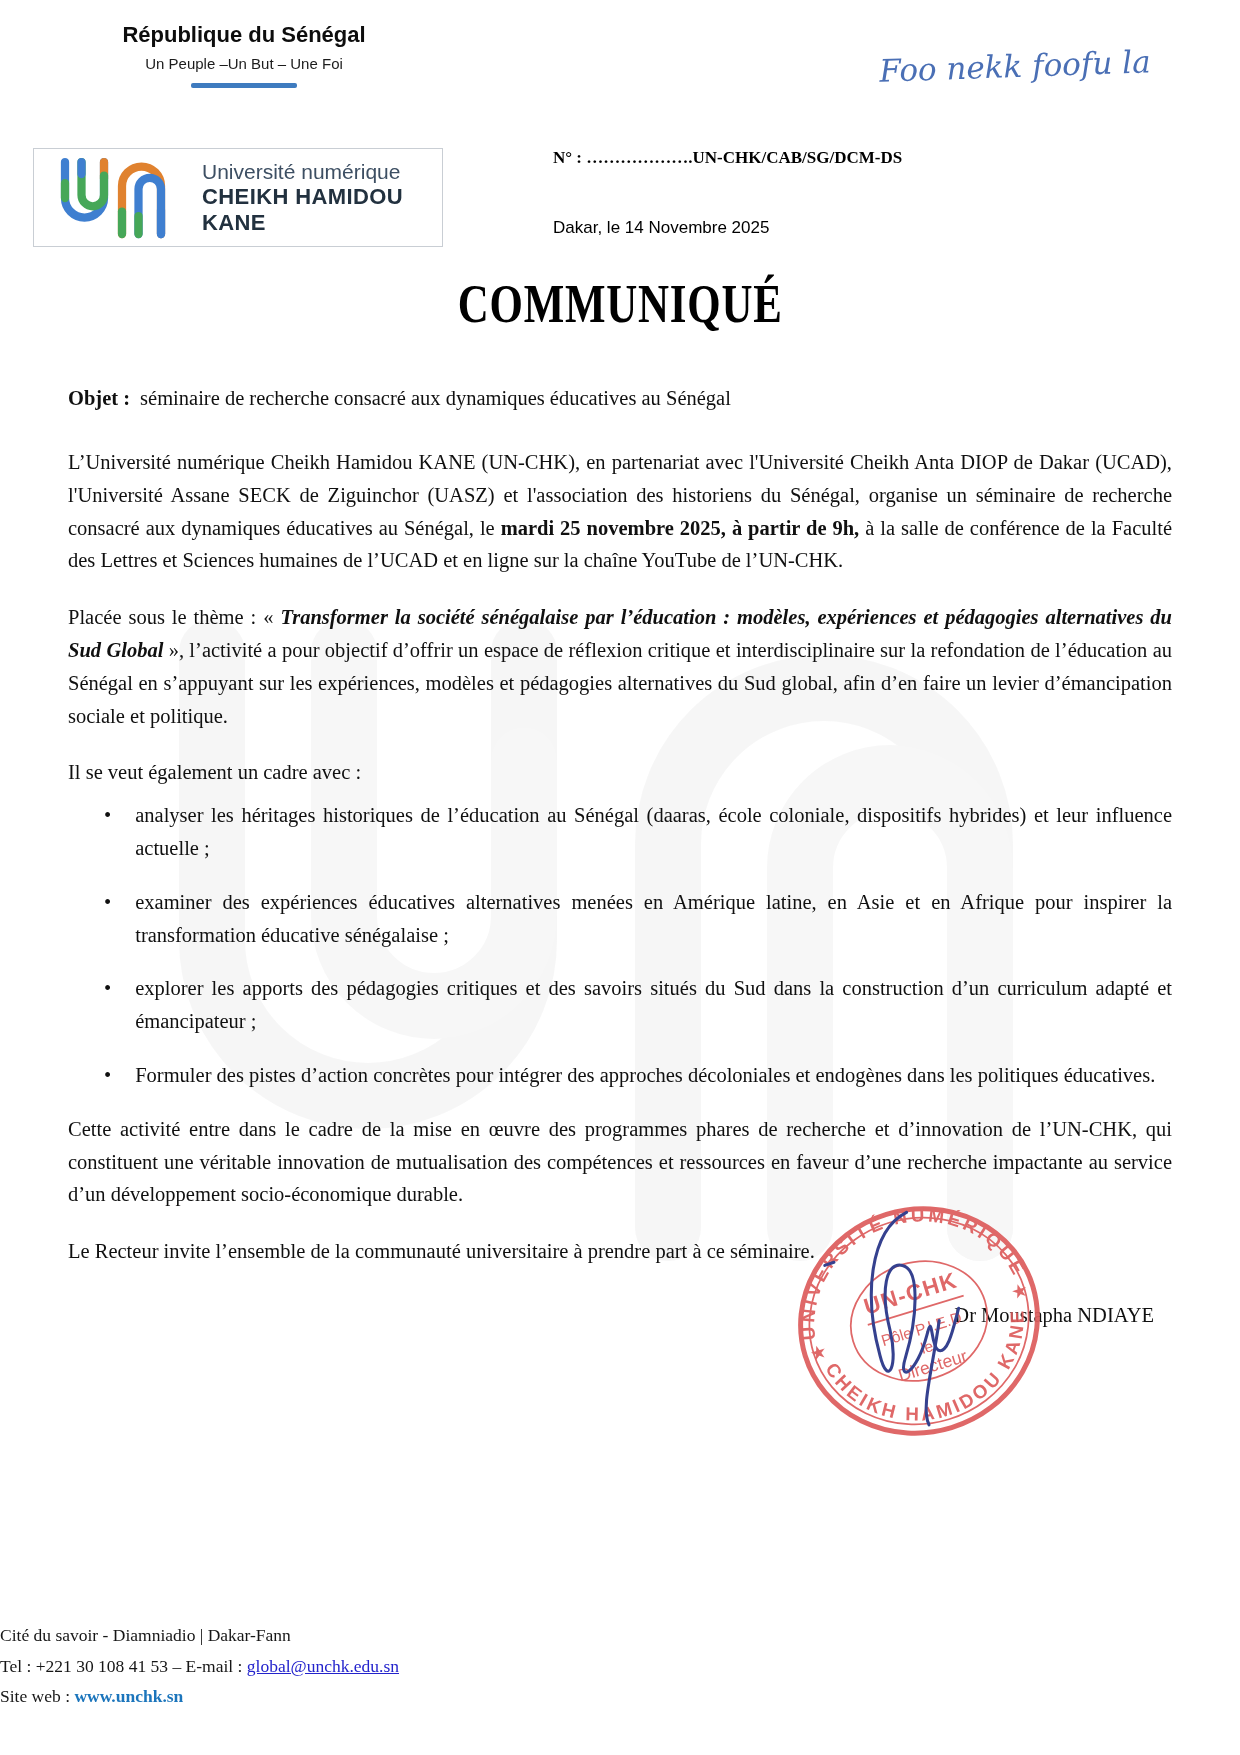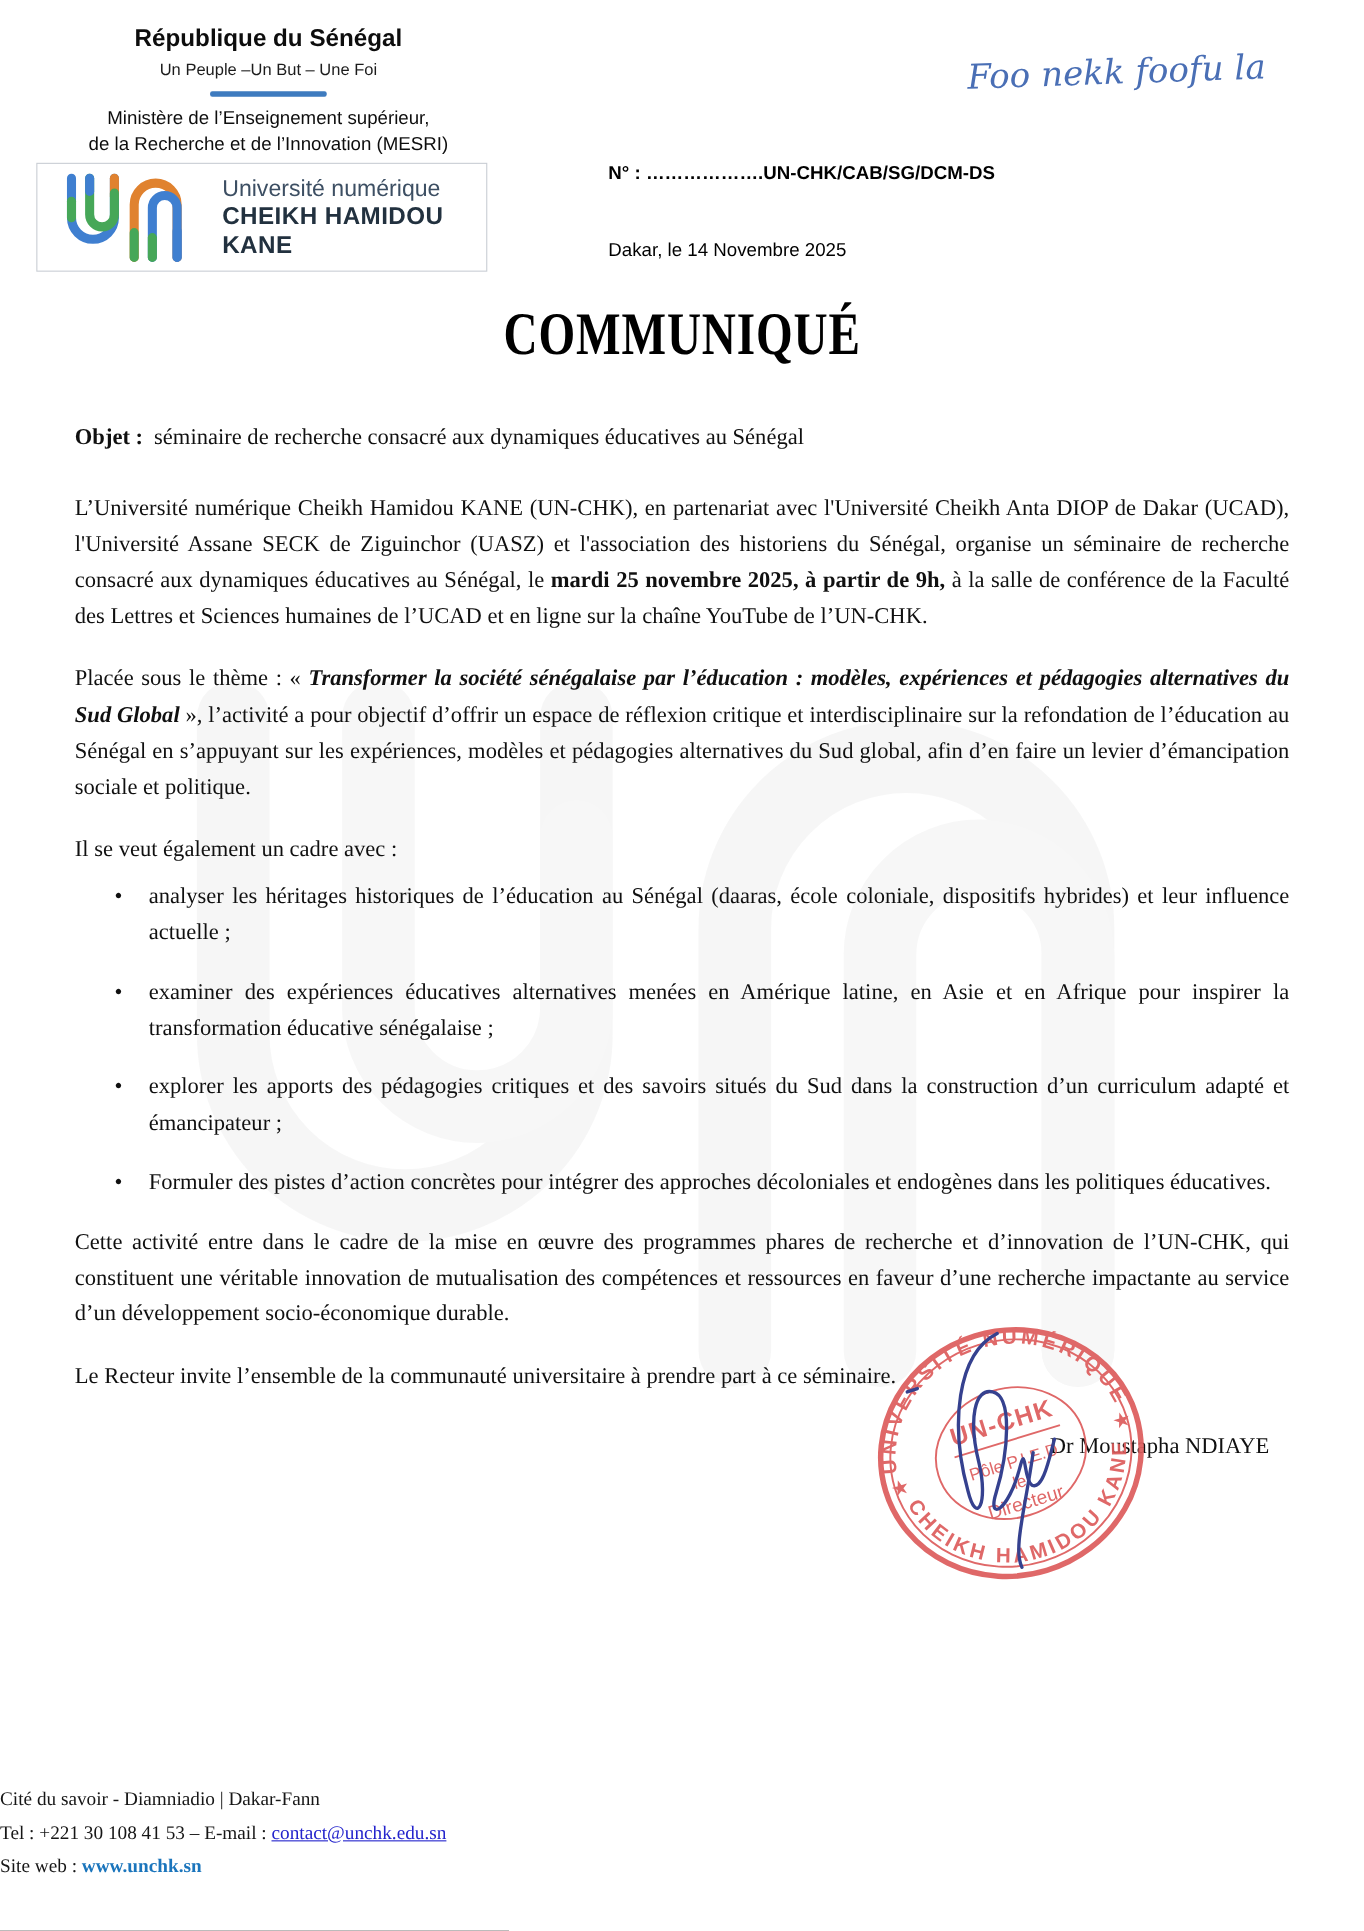--- a/index.html
+++ b/index.html
@@ -16,21 +16,21 @@
   .divider{width:106px;height:5px;background:#3E7BBF;border-radius:2px;margin:11px auto 9px;}
   .ministry{font-size:17px;line-height:1.35;color:#0d0d0d;}
   .logo-box{position:absolute;top:148px;left:33px;width:410px;height:99px;border:1px solid #c9ced4;
     display:flex;align-items:center;gap:12px;padding:4px 8px;box-sizing:border-box;background:#fff;}
   .logo-mark{width:148px;height:84px;flex:0 0 auto;}
   .logo-text{font-family:"Liberation Sans",sans-serif;line-height:1.2;}
   .logo-line1{font-size:21px;color:#3d4f63;}
   .logo-line2{font-size:22px;font-weight:bold;color:#22313f;letter-spacing:.4px;}
   .slogan{position:absolute;top:48px;left:800px;width:430px;text-align:center;
     font-family:"DejaVu Serif",serif;font-style:italic;color:#4a6fb5;font-size:31px;transform:rotate(-2deg);}
-  .ref-line{position:absolute;top:148px;left:553px;font-family:Liberation Sans, sans-serif;font-weight:bold;font-size:17px;color:#000;}
+  .ref-line{position:absolute;top:148px;left:553px;font-family:Liberation Serif, serif;font-weight:bold;font-size:17px;color:#000;}
   .date-line{position:absolute;top:218px;left:553px;font-family:"Liberation Sans",sans-serif;font-weight:normal;font-size:17px;color:#000;}
   
   .content{position:absolute;top:272px;left:68px;width:1104px;}
   .doc-title{text-align:center;margin:0 0 52px;}
   .doc-title span{display:inline-block;font-size:55px;font-weight:bold;transform:scaleX(.78);transform-origin:center;letter-spacing:1px;color:#000;}
   .objet{font-size:20.5px;margin:0 0 36px;}
   .objet .label{font-weight:bold;margin-right:10px;}
   p.body{font-size:20.5px;line-height:1.6;text-align:justify;margin:0 0 24px;}
   p.list-intro{margin-bottom:10px;text-align:left;}
   ul.points{list-style:none;margin:0 0 6px;padding:0 0 0 36px;}
@@ -59,24 +59,20 @@
       <path d="M34,8 V52 a15,15 0 0 0 30,0 V26" stroke="#555"></path>
       <path d="M88,104 V40 a26,26 0 0 1 52,0 V104" stroke="#444"></path>
       <path d="M110,104 V44 a15,15 0 0 1 30,0 V104" stroke="#555"></path>
     </g>
   </svg>
 
   <div class="header-left">
     <div class="republic">République du Sénégal</div>
     <div class="motto">Un Peuple –Un But – Une Foi</div>
     <div class="divider"></div>
-    <div class="ministry">
-      <div>Ministère de l’Enseignement supérieur,</div>
-      <div>de la Recherche et de l’Innovation (MESRI)</div>
-    </div>
   </div>
 
   <div class="slogan">Foo nekk foofu la</div>
 
   <div class="logo-box">
     <svg class="logo-mark" viewBox="0 0 160 112" preserveAspectRatio="xMidYMid meet">
       <g fill="none" stroke-linecap="round" stroke-width="11">
         <path d="M12,8 V56 a26,26 0 0 0 52,0 V8" stroke="#3F7FD0"></path>
         <path d="M64,8 V30" stroke="#E0822F"></path>
         <path d="M12,36 V56" stroke="#46A758"></path>
@@ -171,17 +167,17 @@
       <g fill="none" stroke="#35418F" stroke-width="3" stroke-linecap="round">
         <path d="M96,12 C60,30 54,94 70,152 C78,184 88,162 80,128 C70,88 76,60 92,64 C110,68 106,118 95,154 C87,180 106,170 116,132 C122,108 119,142 127,147 C137,152 143,120 147,106"></path>
         <path d="M128,118 C121,168 110,204 118,220"></path>
         <path d="M16,64 l9,-3"></path>
       </g>
     </svg>
   </div>
 
   <div class="footer">
     <div>Cité du savoir - Diamniadio | Dakar-Fann</div>
-    <div><span>Tel : +221 30 108 41 53 – E-mail : </span><a class="email">contact@unchk.edu.sn</a></div>
+    <div><span>Tel : +221 30 108 41 53 – E-mail : </span><a class="email">global@unchk.edu.sn</a></div>
     <div><span>Site web : </span><a class="site">www.unchk.sn</a></div>
   </div>
 
 </div>
 
 </body></html>

